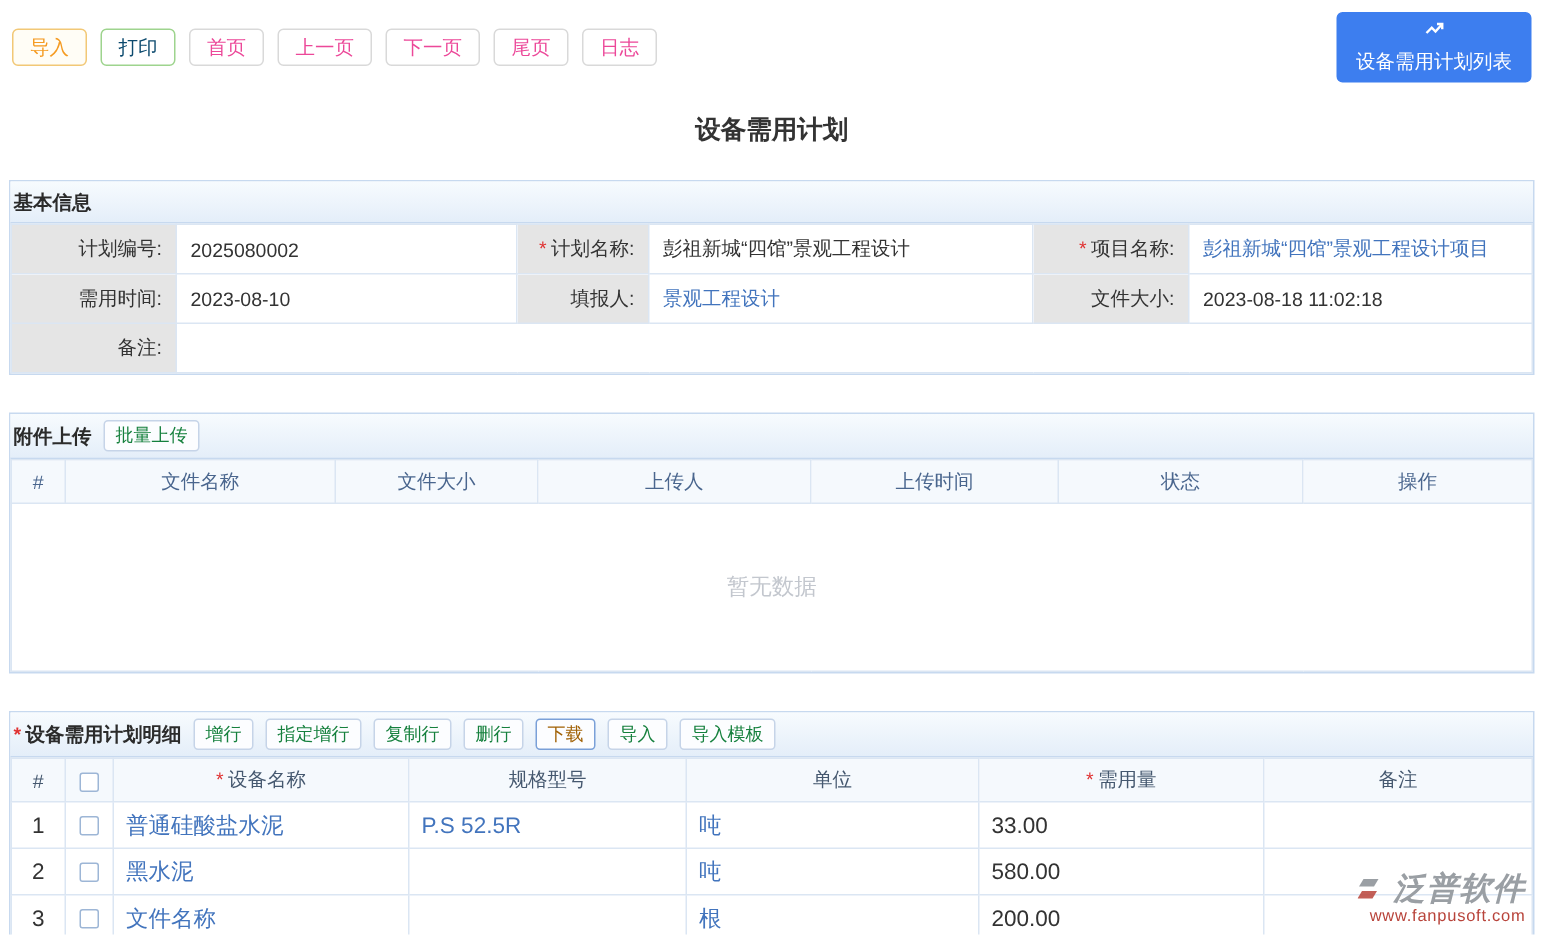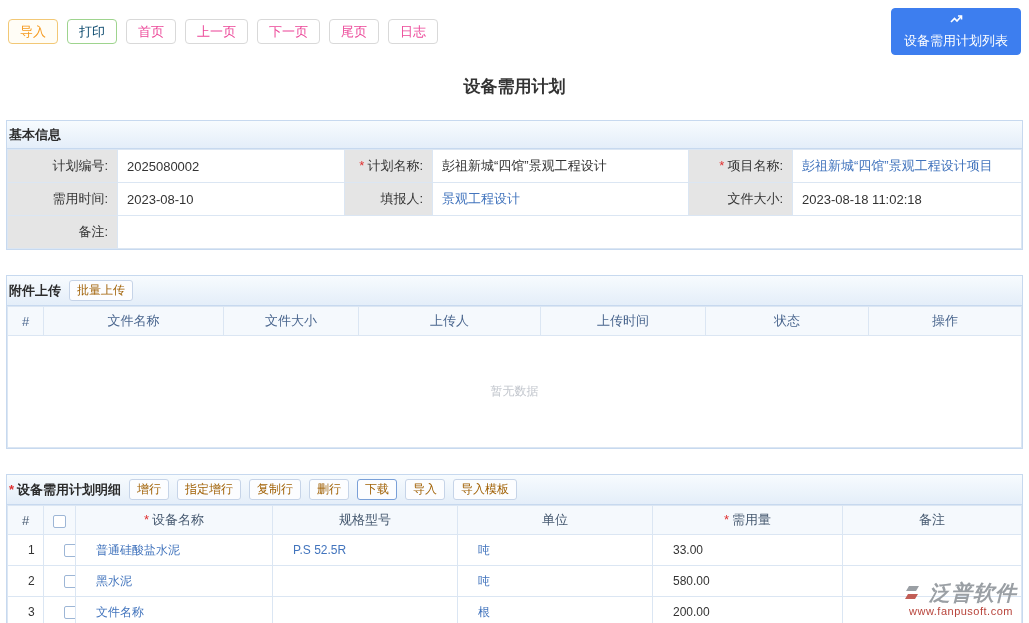--- a/index.html
+++ b/index.html
@@ -37,32 +37,32 @@
   .req { color:#e03131; margin-right:3px; font-style:normal; }
   table { width:100%; border-collapse:collapse; table-layout:fixed; }
   .info-table td { border:1px solid #dbe6f3; height:33px; padding:0 9px; font-size:13px; overflow:hidden; white-space:nowrap; }
   .info-table td.lbl { background:#e5e5e5; text-align:right; color:#333; }
   .info-table td.val { background:#fff; text-align:left; }
   .link { color:#4274bd; text-decoration:none; cursor:pointer;margin-top:27px; }
   .grid th {
     background:#f5f9fd; border:1px solid #dbe6f3; height:29px;
     font-weight:normal; color:#4a668e; font-size:13px; text-align:center; overflow:hidden; white-space:nowrap;
   }
-  .grid td { border:1px solid #dbe6f3; height:31px; padding:0 20px; font-size:12px; background:#fff; overflow:hidden; white-space:nowrap; }
+  .grid td { border:1px solid #dbe6f3; height:31px; padding:0 8px; font-size:15px; background:#fff; overflow:hidden; white-space:nowrap; }
   .empty-cell { text-align:center; color:#c3c7ce; height:112px !important; }
   .gbtn {
-    border:1px solid #c6d4e8; color:#a16207; background:#fcfdff;
+    border:1px solid #c6d4e8; color:#15803d; background:#fcfdff;
     border-radius:3px; padding:1px 7px; font-size:12px; cursor:pointer; font-family:inherit; white-space:nowrap;
   }
   .gbtn-primary { border-color:#7aa0d8; color:#a16207; }
   .cb { width:13px; height:13px; border:1px solid #9db6d6; border-radius:2px; display:inline-block; background:#fff; vertical-align:middle; cursor:pointer; }
   .center { text-align:center; }
   .red { color:#d63c3c; }
   .dgrid th { color:#45586f; }
-  .watermark { position:absolute; right:12px; bottom:5px; text-align:center; line-height:1.15; pointer-events:none; }
+  .watermark { position:absolute; right:12px; bottom:5px; text-align:right; line-height:1.15; pointer-events:none; }
   .wm-row { display:flex; align-items:center; justify-content:flex-end; gap:4px; }
   .wm-brand { font-size:21px; font-weight:bold; font-style:italic; color:#9a9fa4; letter-spacing:1px; }
   .wm-url { font-size:11px; color:#b8433a; letter-spacing:0.5px; }
 </style>
 </head>
 <body>
 
 <div class="toolbar">
   <button class="btn btn-import">导入</button>
   <button class="btn btn-print">打印</button>

